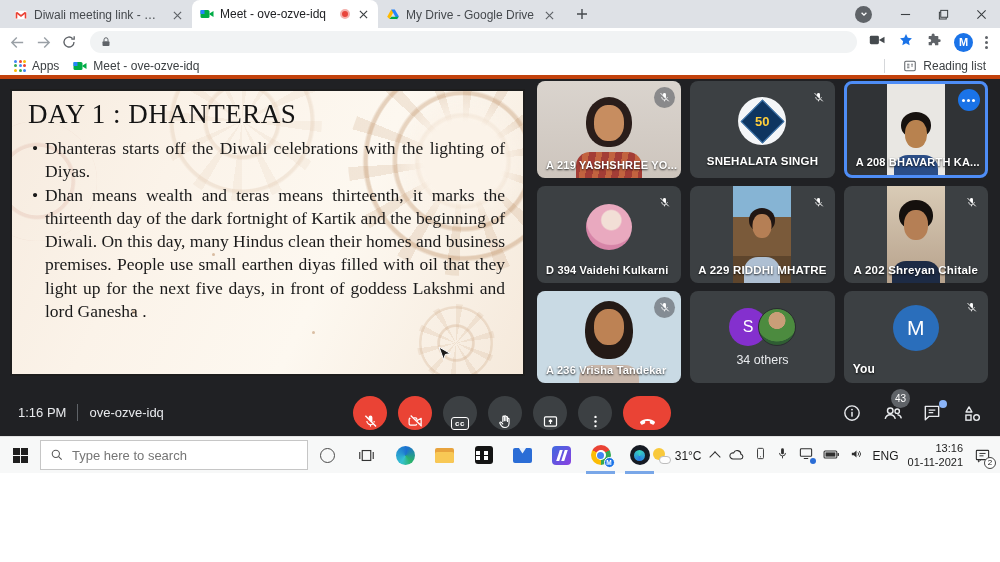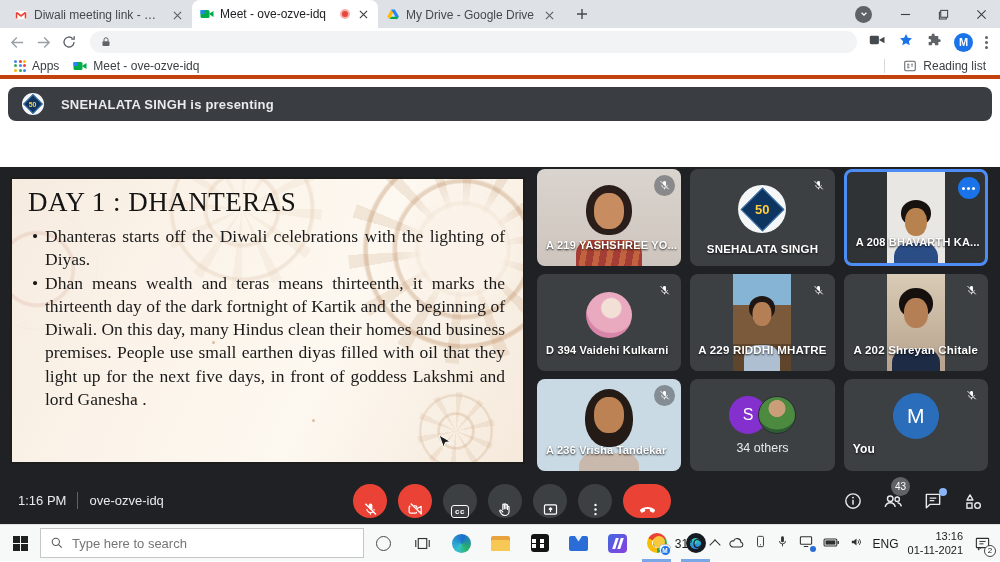--- a/index.html
+++ b/index.html
@@ -66,21 +66,21 @@
   .slidetitle{font-family:"Liberation Serif","DejaVu Serif",serif;font-size:27px;color:#141414;margin:8px 0 7px 16px;position:relative;letter-spacing:.5px}
   .bullets{position:relative;margin:0 18px 0 20px;font-family:"Liberation Serif","DejaVu Serif",serif;font-size:17.5px;line-height:1.33;color:#1a1a1a;text-align:justify}
   .bullet{position:relative;padding-left:13px}
   .bullet::before{content:"\2022";position:absolute;left:0;top:0}
   .cursor{position:absolute;right:72px;bottom:12px}
 
   
   .tiles{position:absolute;left:537px;top:2px;width:451px;display:grid;grid-template-columns:repeat(3,1fr);grid-template-rows:97px 97px 92px;gap:8px 9px}
   .tile{border-radius:8px;background:#3c4043;position:relative;overflow:hidden}
   .tile.sel{border:3px solid #4e8df6;background:#303336}
-  .label{position:absolute;left:9px;bottom:15px;font-size:11px;font-weight:600;color:#fff;text-shadow:0 1px 2px rgba(0,0,0,.85);white-space:nowrap;letter-spacing:.2px}
+  .label{position:absolute;left:9px;bottom:7px;font-size:11px;font-weight:600;color:#fff;text-shadow:0 1px 2px rgba(0,0,0,.85);white-space:nowrap;letter-spacing:.2px}
   .label-c{left:50%;transform:translateX(-50%);font-size:11.5px}
   .micw{position:absolute;top:6px;right:6px;width:21px;height:21px;border-radius:50%;display:flex;align-items:center;justify-content:center;z-index:3}
   .micw.circ{background:rgba(95,99,104,.65)}
   .menu3{position:absolute;top:5px;right:5px;width:22px;height:22px;border-radius:50%;background:#1a73e8;display:flex;align-items:center;justify-content:center;gap:2px;z-index:3}
   .menu3 i{width:3px;height:3px;border-radius:50%;background:#fff}
   .vid{position:absolute;inset:0}
   .strip{position:absolute;top:0;bottom:0;left:50%;transform:translateX(-50%);width:58px}
   .person{position:absolute;left:50%;transform:translateX(-50%);width:70px;height:100%}
   .hair{position:absolute;left:50%;transform:translateX(-50%);border-radius:50% 50% 46% 46%;background:#261b18}
   .face{position:absolute;left:50%;transform:translateX(-50%);border-radius:46%;}
@@ -99,30 +99,30 @@
   
   .meetleft{position:absolute;left:18px;bottom:15px;display:flex;align-items:center;gap:11px;font-size:13px;font-weight:500;color:#e8eaed}
   .mdiv{width:1px;height:17px;background:#5f6368}
   .meetcenter{position:absolute;left:353px;bottom:6px;display:flex;align-items:center;gap:11px}
   .cbtn{width:34px;height:34px;border-radius:50%;display:flex;align-items:flex-end;justify-content:center;flex:0 0 auto}
   .cbtn.red{background:#ea4335}
   .cbtn.dark{background:#3c4043}
   .cbtn.end{width:48px;border-radius:17px;background:#ea4335}
   .ccbox{border:1.7px solid #fff;border-radius:3px;padding:1px 3px;font-size:8px;font-weight:bold;color:#fff;letter-spacing:.5px}
   .meetright{position:absolute;right:16px;bottom:12px;display:flex;align-items:center;gap:18px}
-  .mrw{position:relative;width:22px;height:22px;display:flex;align-items:center;justify-content:center}
+  .mrw{position:relative;width:22px;height:22px;display:flex;align-items:center;justify-content:flex-start}
   .badge43{position:absolute;top:-13px;left:9px;min-width:19px;height:19px;border-radius:50%;background:#5f6368;color:#fff;font-size:10px;display:flex;align-items:center;justify-content:center}
   .bluedot{position:absolute;top:-2px;right:-3px;width:8px;height:8px;border-radius:50%;background:#8ab4f8}
 
   
   .taskbar{height:37px;background:#f7f8f8;border-top:1px solid #e2e2e2;display:flex;align-items:center;position:relative}
   .winlogo{width:40px;height:37px;display:flex;align-items:center;justify-content:center}
   .wgrid{display:grid;grid-template-columns:7px 7px;grid-gap:1px}
   .wgrid i{width:7px;height:7px;background:#1f1f1f}
-  .searchbox{width:324px;height:30px;background:#fff;border:1px solid #c6c6c6;display:flex;align-items:center;padding:0 9px;gap:8px}
+  .searchbox{width:268px;height:30px;background:#fff;border:1px solid #c6c6c6;display:flex;align-items:center;padding:0 9px;gap:8px}
   .searchbox input{border:none;outline:none;font-size:13px;color:#5a5a5a;width:200px;font-family:"Liberation Sans",sans-serif;background:transparent}
   .cell{width:39px;height:37px;display:flex;align-items:center;justify-content:center;position:relative}
   .cell.active::after{content:"";position:absolute;left:5px;right:5px;bottom:0;height:3px;background:#79a7e8}
   .cortana{width:15px;height:15px;border:1.8px solid #4a4a4a;border-radius:50%}
   .edgeic{width:19px;height:19px;border-radius:50%;background:conic-gradient(from 210deg,#35c1d0,#1b6fd0 45%,#2bb36a 80%,#35c1d0)}
   .folder{width:19px;height:15px;position:relative}
   .folder .back{position:absolute;inset:0;background:#e8a33d;border-radius:2px}
   .folder .front{position:absolute;left:0;right:0;bottom:0;height:11px;background:#f8c855;border-radius:2px}
   .storeic{width:18px;height:18px;background:#141414;border-radius:3px;display:flex;align-items:center;justify-content:center}
   .storeic .wgrid i{width:4px;height:4px;background:#fff}
@@ -293,30 +293,20 @@
     <span class="bbdiv"></span>
     <span class="bk">
       <svg width="14" height="14" viewBox="0 0 24 24">
           <rect x="3" y="4" width="18" height="16" rx="2" fill="none" stroke="#5f6368" stroke-width="1.8"></rect>
           <path d="M7 9h4M7 12h4M7 15h4M14 9h3M14 12h3" stroke="#5f6368" stroke-width="1.6"></path>
         </svg>
       <span>Reading list</span>
     </span>
   </div>
 
-  <div class="pagetop">
-    <div class="banner">
-      <span class="blogo">
-          <span class="dia">
-            <span>50</span>
-          </span>
-        </span>
-      <span class="bannertext">SNEHALATA SINGH is presenting</span>
-    </div>
-  </div>
 
   <div class="stage">
 
     <div class="slide">
       <div class="md big"></div>
       <div class="md mid"></div>
       <div class="md left"></div>
       <div class="md small"></div>
       <i class="speck" style="left:120px;bottom:60px"></i>
       <i class="speck" style="left:300px;bottom:40px;width:3px;height:3px"></i>

